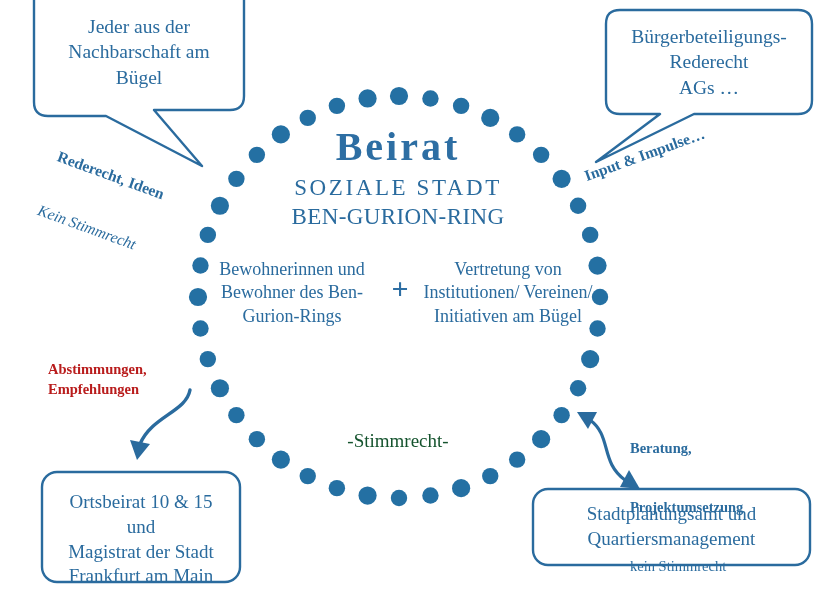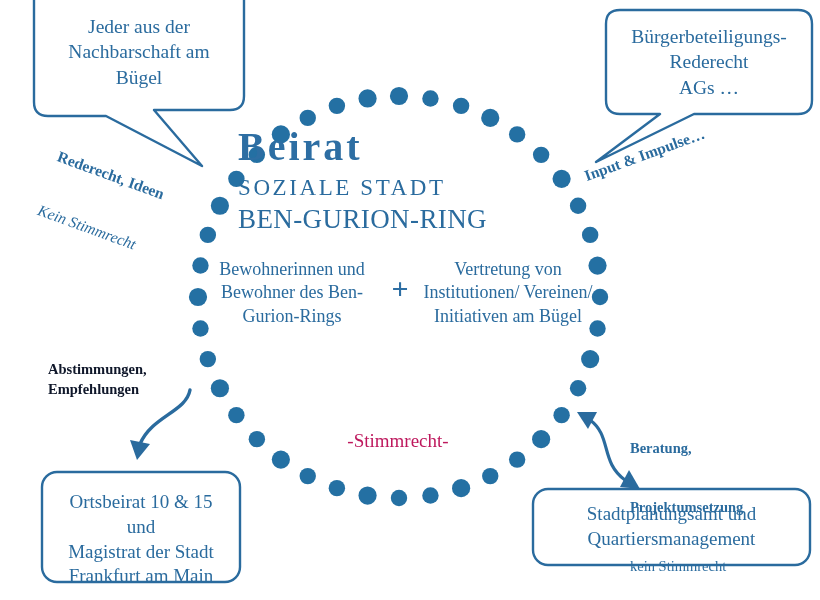--- a/index.html
+++ b/index.html
@@ -54,37 +54,38 @@
   }
   #box-bottomright {
     left: 533px; top: 489px; width: 277px; height: 76px;
     font-size: 19px;
   }
 
   
   #circle-title {
     position: absolute;
     left: 238px; top: 126px; width: 320px;
+    text-align: center;
     color: #2a6b9e;
   }
   #circle-title .t-main {
     font-size: 40px;
     font-weight: bold;
     letter-spacing: 3px;
     line-height: 1.05;
     color: #2d6ea3;
   }
   #circle-title .t-sub1 {
     font-size: 23px;
     letter-spacing: 2.6px;
     line-height: 1.35;
     margin-top: 4px;
   }
   #circle-title .t-sub2 {
-    font-size: 27px;
+    font-size: 23px;
     letter-spacing: 0.4px;
     line-height: 1.25;
   }
 
   
   #circle-body {
     position: absolute;
     left: 205px; top: 258px; width: 390px;
     display: flex;
     flex-direction: row;
@@ -104,21 +105,21 @@
     font-size: 30px;
     font-weight: bold;
     color: #2d6ea3;
     padding-top: 14px;
   }
   #stimmrecht {
     position: absolute;
     left: 268px; top: 430px; width: 260px;
     text-align: center;
     font-size: 19px;
-    color: #be185d;
+    color: #14532d;
   }
 
   
   .rot-label {
     position: absolute;
     color: #2a6b9e;
     white-space: pre;
     line-height: 1.22;
   }
   #label-rederecht {
@@ -138,21 +139,21 @@
     font-weight: bold;
   }
 
   
   #label-abstimmungen {
     position: absolute;
     left: 48px; top: 360px;
     font-size: 14.5px;
     font-weight: bold;
     line-height: 1.35;
-    color: #0f172a;
+    color: #b91c1c;
     white-space: pre;
   }
   #label-beratung {
     position: absolute;
     left: 630px; top: 400px;
     font-size: 14.5px;
     line-height: 1.35;
     color: #2a6b9e;
     white-space: pre;
   }

